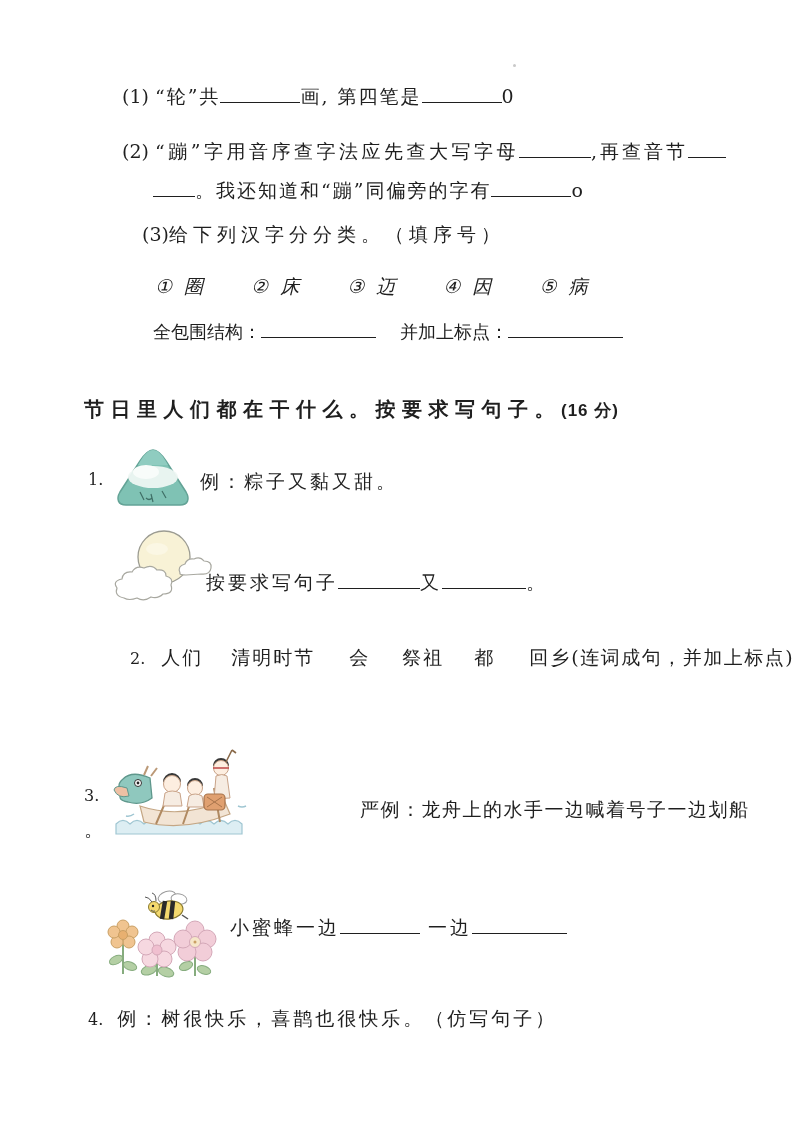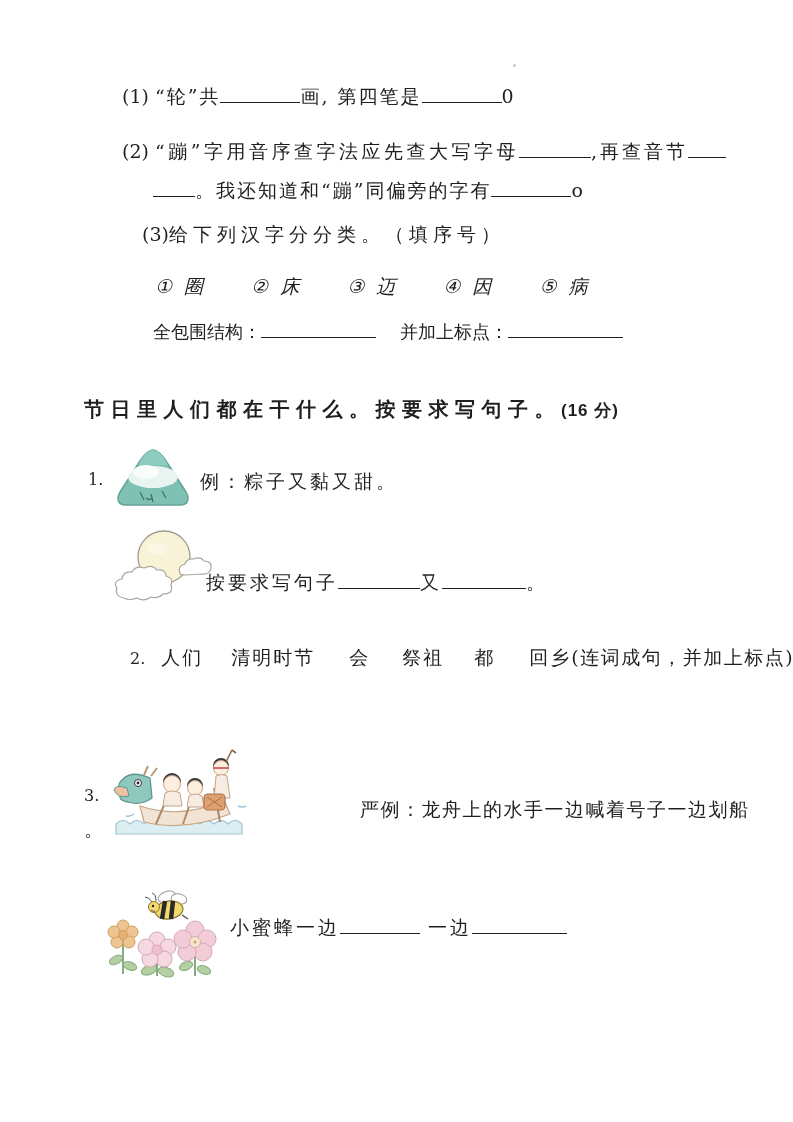--- a/index.html
+++ b/index.html
@@ -189,14 +189,17 @@
       <path d="M44 24 q2 2 4 1" stroke="#555555" fill="none"></path>
       <path d="M45 16 q-3-5-7-5 M49 15 q0-7-4-8" stroke="#555555" fill="none"></path>
       <path d="M75 29 l6 4" stroke="#555555" stroke-width="1.5"></path>
     </svg>
   </div>
 
   <div class="abs t" style="left:230px;top:915px;">
     <span class="ls3">小蜜蜂一边</span><span class="blank w80" style="margin-right:8px;"></span><span class="ls3">一边</span><span class="blank w95"></span>
   </div>
 
+  <div class="abs t" style="left:88px;top:1006px;">
+    <span class="num mr14">4.</span><span class="ls3">例：树很快乐，喜鹊也很快乐。（仿写句子）</span>
+  </div>
 
 </div>
 
 </body></html>

